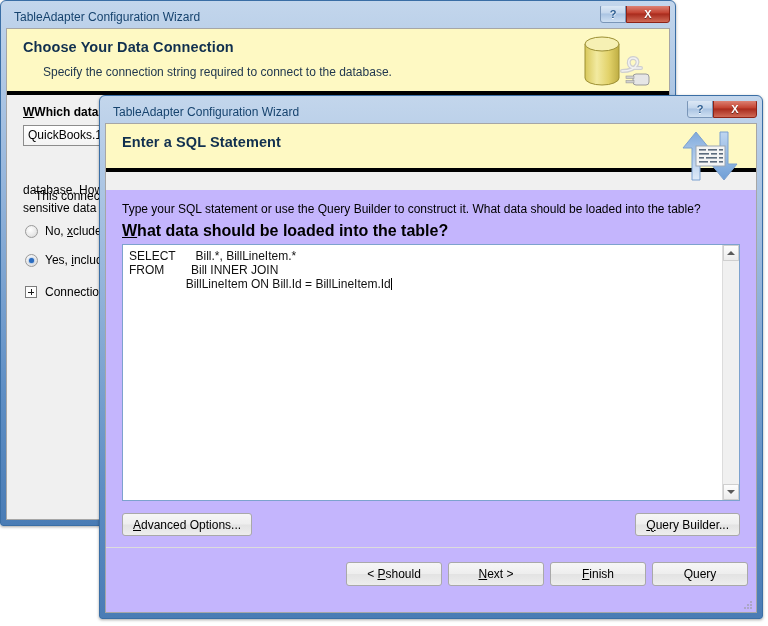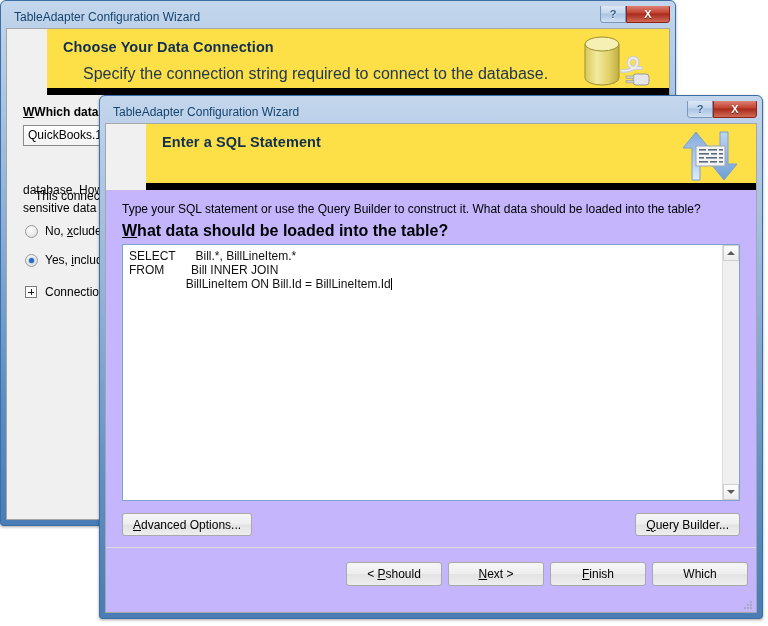--- a/index.html
+++ b/index.html
@@ -57,34 +57,33 @@
   .client {
     background: #f0f0f0;
     border: 1px solid #a6a6a6;
     box-sizing: border-box;
     position: relative;
     overflow: hidden;
   }
 
   
   .wiz-header {
-    background: #fde047;
-    border-bottom: 7px solid #000000;
+    background: #fef9c3;
+    border-bottom: 4px solid #000000;
     position: relative;
     box-sizing: border-box;
-    margin-left: 40px;
   }
   .wiz-title {
     font-size: 14.5px;
     font-weight: bold;
     color: #11304f;
     letter-spacing: 0.1px;
   }
   .wiz-sub {
-    font-size: 16px;
+    font-size: 12px;
     color: #21384f;
   }
   .hdr-icon { position: absolute; }
 
   
   #bgwin { left: 0; top: 0; width: 676px; height: 526px; }
   #bgwin .client { position: absolute; left: 5px; top: 27px; right: 5px; bottom: 5px; }
   #bgHeader { position:absolute; left:0; top:0; right:0; height:66px; }
   #bgHeader .wiz-title { position:absolute; left: 16px; top: 10px; }
   #bgHeader .wiz-sub   { position:absolute; left: 36px; top: 36px; }
@@ -129,21 +128,21 @@
   }
   .expander::before { left:2px; top:5px; width:6px; height:1px; }
   .expander::after  { left:5px; top:2px; width:1px; height:6px; }
 
   
   .db-icon { width: 78px; height: 56px; }
 
   
   #fgwin { left: 99px; top: 95px; width: 664px; height: 524px; }
   #fgwin .client { position: absolute; left: 5px; top: 27px; right: 5px; bottom: 5px; }
-  #fgHeader { position:absolute; left:0; top:0; right:0; height:66px; }
+  #fgHeader { position:absolute; left:0; top:0; right:0; height:48px; }
   #fgHeader .wiz-title { position:absolute; left: 16px; top: 10px; }
   #fgHeader .wiz-sub   { position:absolute; left: 36px; top: 36px; }
   #fgBody { position:absolute; left:0; top:66px; right:0; bottom:0; background:#c4b5fd; }
 
   #instr1 { position:absolute; left:16px; top:12px; font-size:12px; color:#000; }
   #instr2 { position:absolute; left:16px; top:32px; font-size:16px; font-weight:bold; color:#000; }
 
   #sqlbox {
     position: absolute; left: 16px; top: 54px; right: 16px; height: 257px;
     background: #ffffff;
@@ -369,21 +368,21 @@
               <span>should</span>
             </button>
           <button class="btn navbtn" id="btnNext">
               <u>N</u>
               <span>ext &gt;</span>
             </button>
           <button class="btn navbtn" id="btnFinish">
               <u>F</u>
               <span>inish</span>
             </button>
-          <button class="btn navbtn" id="btnCancel">Which</button>
+          <button class="btn navbtn" id="btnCancel">Query</button>
         </div>
 
         <svg class="grip" viewBox="0 0 10 10">
           <g fill="#9a9a9a">
             <rect x="7" y="7" width="2" height="2"></rect>
               <rect x="4" y="7" width="2" height="2"></rect>
               <rect x="7" y="4" width="2" height="2"></rect>
             <rect x="1" y="7" width="2" height="2"></rect>
               <rect x="4" y="4" width="2" height="2"></rect>
               <rect x="7" y="1" width="2" height="2"></rect>

